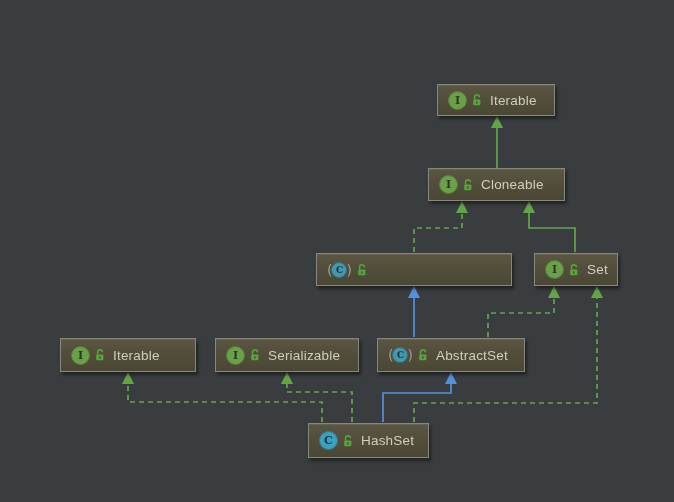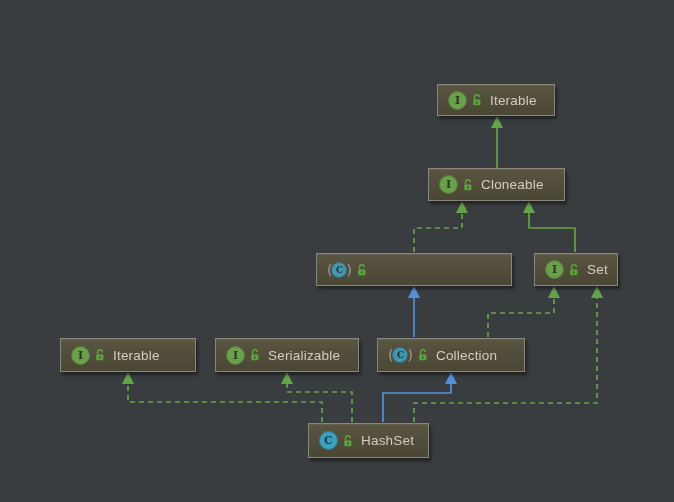--- a/index.html
+++ b/index.html
@@ -134,21 +134,21 @@
         <span class="abstract-wrap">
           <span class="paren l">(</span>
           <span class="badge abstract">C</span>
           <span class="paren r">)</span>
         </span>
         <svg width="11" height="12" viewBox="0 0 11 12" class="lock">
           <path d="M2.6 5.8 V3.2 a2.4 2.4 0 0 1 4.8 0" fill="none" stroke="#5aa43c" stroke-width="1.5"></path>
           <rect x="1.2" y="5.6" width="7.2" height="5.6" rx="1" fill="#5aa43c"></rect>
           <rect x="4" y="7.4" width="1.6" height="2.2" fill="#37622a"></rect>
         </svg>
-        <span class="label">Collection</span>
+        <span class="label">AbstractSet</span>
       </div>
       <div class="node" style="left: 308px; top: 423px; width: 121px; height: 35px;">
         <span class="badge class">C</span>
         <svg width="11" height="12" viewBox="0 0 11 12" class="lock">
           <path d="M2.6 5.8 V3.2 a2.4 2.4 0 0 1 4.8 0" fill="none" stroke="#5aa43c" stroke-width="1.5"></path>
           <rect x="1.2" y="5.6" width="7.2" height="5.6" rx="1" fill="#5aa43c"></rect>
           <rect x="4" y="7.4" width="1.6" height="2.2" fill="#37622a"></rect>
         </svg>
         <span class="label">HashSet</span>
       </div>

